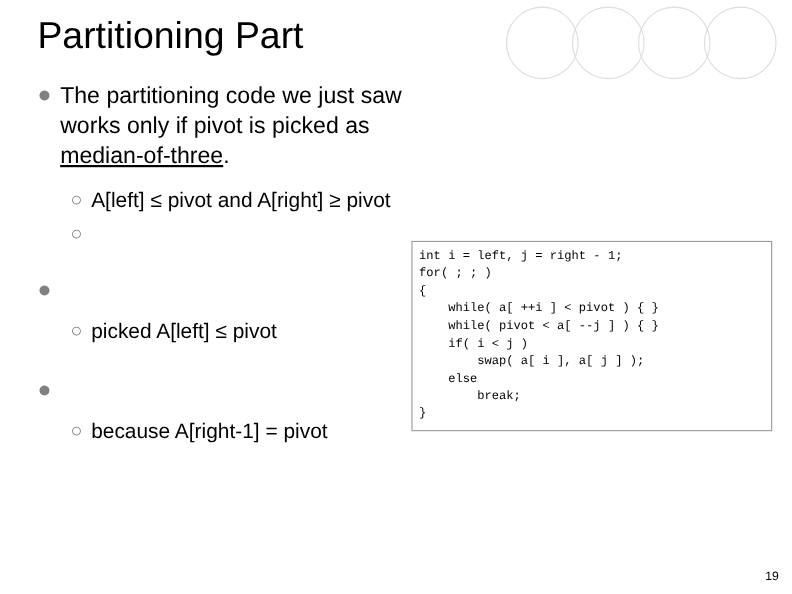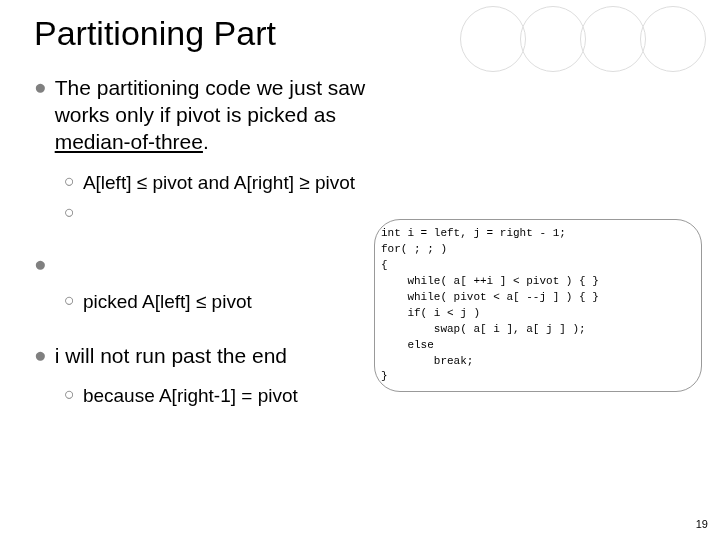--- a/index.html
+++ b/index.html
@@ -1,15 +1,15 @@
 <!DOCTYPE html>
 <html><head>
 <meta charset="utf-8">
 <style>
-  * { margin: 0; padding: 0; box-sizing: border-box; border-radius: 26px; }
+  * { margin: 0; padding: 0; box-sizing: border-box; }
   html, body { width: 720px; height: 540px; background: #fff; font-family: Arial, Helvetica, sans-serif; color: #000; }
   .slide { position: relative; width: 720px; height: 540px; padding: 8px 20px 0 30px; }
   .deco-circles { position: absolute; top: 6px; right: 14px; display: flex; gap: 0; }
   .deco-circles span { width: 66px; height: 66px; border: 1px solid #ddd; border-radius: 50%; margin-left: -6px; }
   .title { font-size: 34px; font-weight: 400; margin: 6px 0 22px 4px; }
   .body { position: relative; }
   .bul1 { font-size: 21px; line-height: 1.28; margin: 0 0 14px 4px; display: flex; }
   .bul1 .marker { color: #808080; font-size: 21px; margin-right: 8px; line-height: 1.1; }
   .bul1 .text { max-width: 360px; }
   .bul1.full .text { max-width: 640px; }
@@ -63,21 +63,20 @@
       <div class="bul2">
         <span class="marker">○</span>
         <span class="text">picked A[left] ≤ pivot</span>
       </div>
     </div>
 
     <div class="sp1"></div>
 
     <div class="bul1 full">
       <span class="marker">●</span>
-      <span class="text">i will not run past the end</span>
     </div>
     <div class="sublist">
       <div class="bul2">
         <span class="marker">○</span>
         <span class="text">because A[right-1] = pivot</span>
       </div>
     </div>
 
     <div class="codebox">int i = left, j = right - 1;
 for( ; ; )

